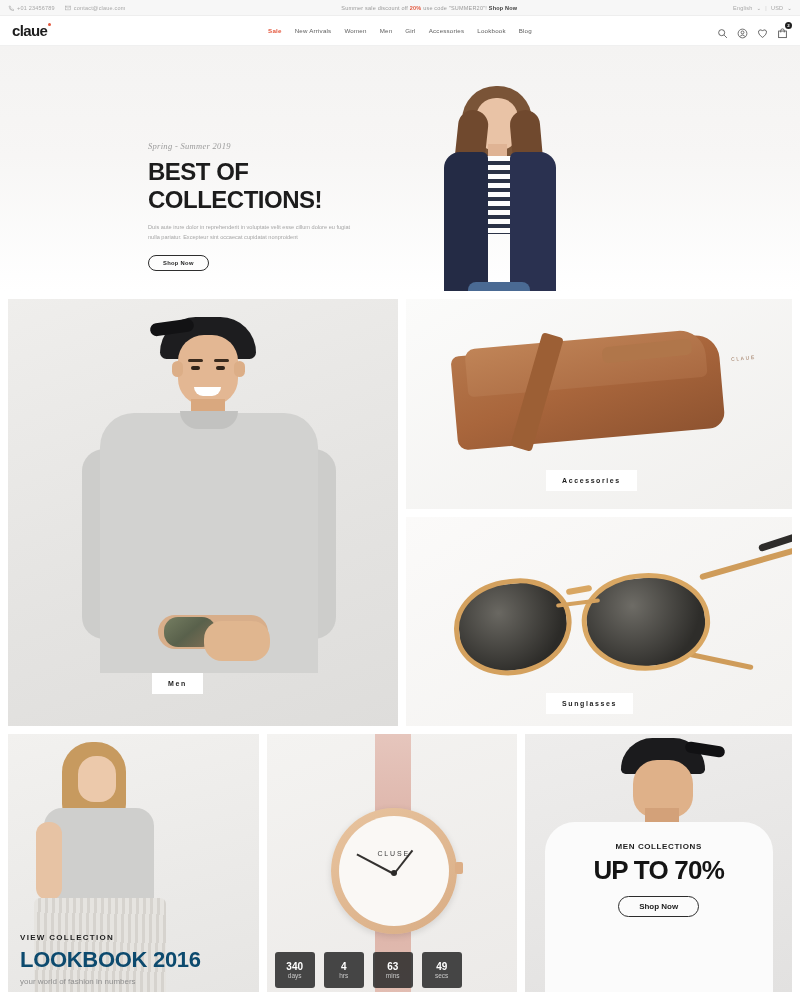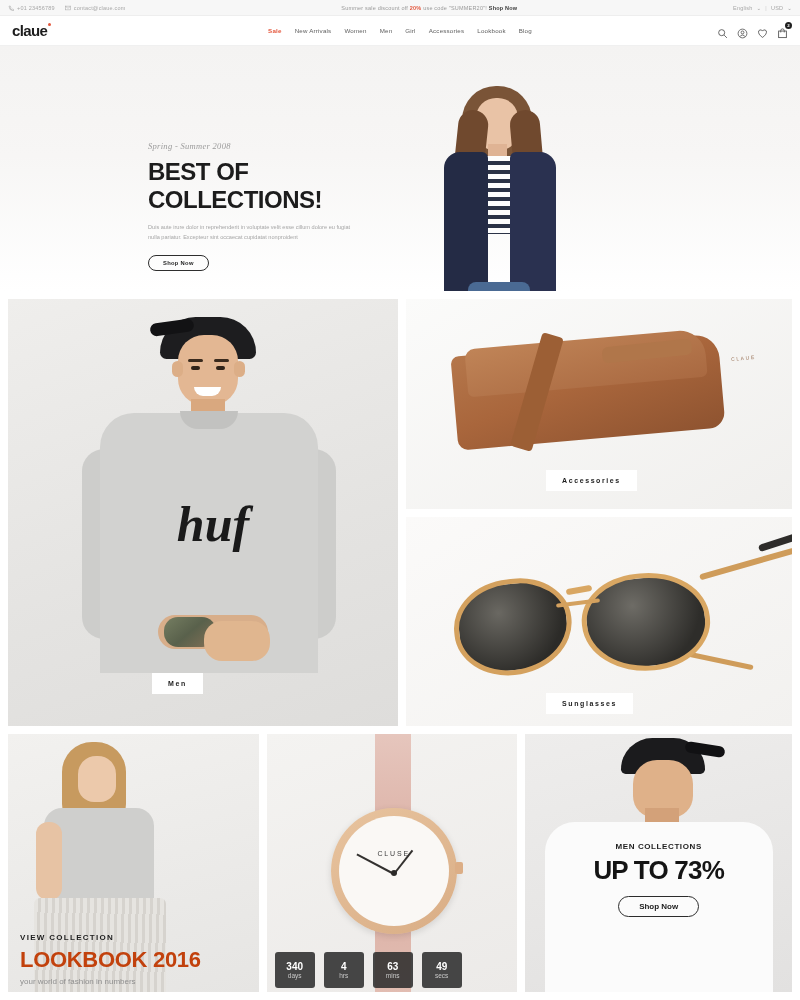--- a/index.html
+++ b/index.html
@@ -134,21 +134,21 @@
   
   .lb-bg { position:absolute; inset:0; background:linear-gradient(165deg,#f2f1ef,#e6e5e3); }
   .lb-hair { position:absolute; left:54px; top:8px; width:64px; height:84px; background:#c79a5f; border-radius:30px 30px 22px 22px; }
   .lb-face { position:absolute; left:70px; top:22px; width:38px; height:46px; background:#ecc9ab; border-radius:18px 18px 16px 16px; }
   .lb-top { position:absolute; left:36px; top:74px; width:110px; height:96px; background:#cfcfcd; border-radius:18px 18px 4px 4px; }
   .lb-arm { position:absolute; left:28px; top:88px; width:26px; height:78px; background:#e7c3a4; border-radius:12px; }
   .lb-skirt { position:absolute; left:26px; top:164px; width:132px; height:102px;
     background: repeating-linear-gradient(92deg,#e6e4e0 0 4px,#d6d3ce 4px 7px); border-radius:6px 6px 0 0; }
   .lb-copy { position:absolute; left:12px; bottom:6px; width:234px; }
   .lb-eyebrow { font-size:8px; font-weight:bold; color:#1d1d1d; letter-spacing:1.3px; }
-  .lb-title { font-size:22px; font-weight:800; color:#c2410c; letter-spacing:-0.3px; margin-top:5px; }
+  .lb-title { font-size:22px; font-weight:800; color:#0c4a6e; letter-spacing:-0.3px; margin-top:5px; }
   .lb-sub { font-size:8px; color:#8f8f8f; margin-top:4px; }
 
   
   .wt-bg { position:absolute; inset:0; background:linear-gradient(160deg,#f4f3f1,#eceae8); }
   .wt-strap-top { position:absolute; left:108px; top:0; width:36px; height:98px; background:linear-gradient(180deg,#e6c6bd,#ddb4a9); border-radius:0 0 6px 6px; }
   .wt-strap-bot { position:absolute; left:108px; top:180px; width:36px; height:96px; background:linear-gradient(180deg,#ddb4a9,#e3bfb4); border-radius:6px 6px 0 0; }
   .wt-case { position:absolute; left:64px; top:74px; width:126px; height:126px; border-radius:50%;
     background:linear-gradient(145deg,#e8c49f,#d9ad85); box-shadow:0 2px 7px rgba(0,0,0,.12); }
   .wt-dial { position:absolute; left:72px; top:82px; width:110px; height:110px; border-radius:50%; background:#faf8f5; }
   .wt-brand { position:absolute; left:72px; top:116px; width:110px; text-align:center; font-size:7px; letter-spacing:1.8px; color:#3b3b3b; }
@@ -265,21 +265,21 @@
       <div class="hm-hair2"></div>
       <div class="hm-hair3"></div>
       <div class="hm-neck"></div>
       <div class="hm-stripe"></div>
       <div class="hm-cardigan-l"></div>
       <div class="hm-cardigan-r"></div>
       <div class="hm-jeans"></div>
 
     </div>
     <div class="hero-copy">
-      <div class="hero-eyebrow">Spring - Summer 2008</div>
+      <div class="hero-eyebrow">Spring - Summer 2019</div>
       <div class="hero-title">BEST OF COLLECTIONS!</div>
       <div class="hero-text">Duis aute irure dolor in reprehenderit in voluptate velit esse cillum dolore eu fugiat nulla pariatur. Excepteur sint occaecat cupidatat nonproident</div>
       <div class="hero-btn">Shop Now</div>
     </div>
   </div>
 
   <div class="cat-grid">
     <div class="cat-row">
 
       <div class="cat-left">
@@ -292,21 +292,20 @@
           <div class="men-brow-l"></div>
           <div class="men-brow-r"></div>
           <div class="men-eye-l"></div>
           <div class="men-eye-r"></div>
           <div class="men-smile"></div>
           <div class="men-neck"></div>
           <div class="men-arm-l"></div>
           <div class="men-arm-r"></div>
           <div class="men-shirt"></div>
           <div class="men-shirt-collar"></div>
-          <div class="men-huf">huf</div>
           <div class="men-forearm"></div>
           <div class="men-tattoo"></div>
           <div class="men-hands"></div>
         </div>
         <div class="cat-label" style="left:144px; bottom:32px;">Men</div>
       </div>
 
       <div class="cat-right">
         <div class="cat-acc">
           <div class="acc-bg">
@@ -388,20 +387,20 @@
     <div class="bot-promo">
       <div class="pm-bg">
         <div class="pm-cap"></div>
         <div class="pm-cap-brim"></div>
         <div class="pm-head"></div>
         <div class="pm-neck"></div>
         <div class="pm-shirt"></div>
       </div>
       <div class="pm-copy">
         <div class="pm-eyebrow">MEN COLLECTIONS</div>
-        <div class="pm-title">UP TO 73%</div>
+        <div class="pm-title">UP TO 70%</div>
         <div class="pm-btn">Shop Now</div>
       </div>
     </div>
 
   </div>
 
 </div>
 
 </body></html>

